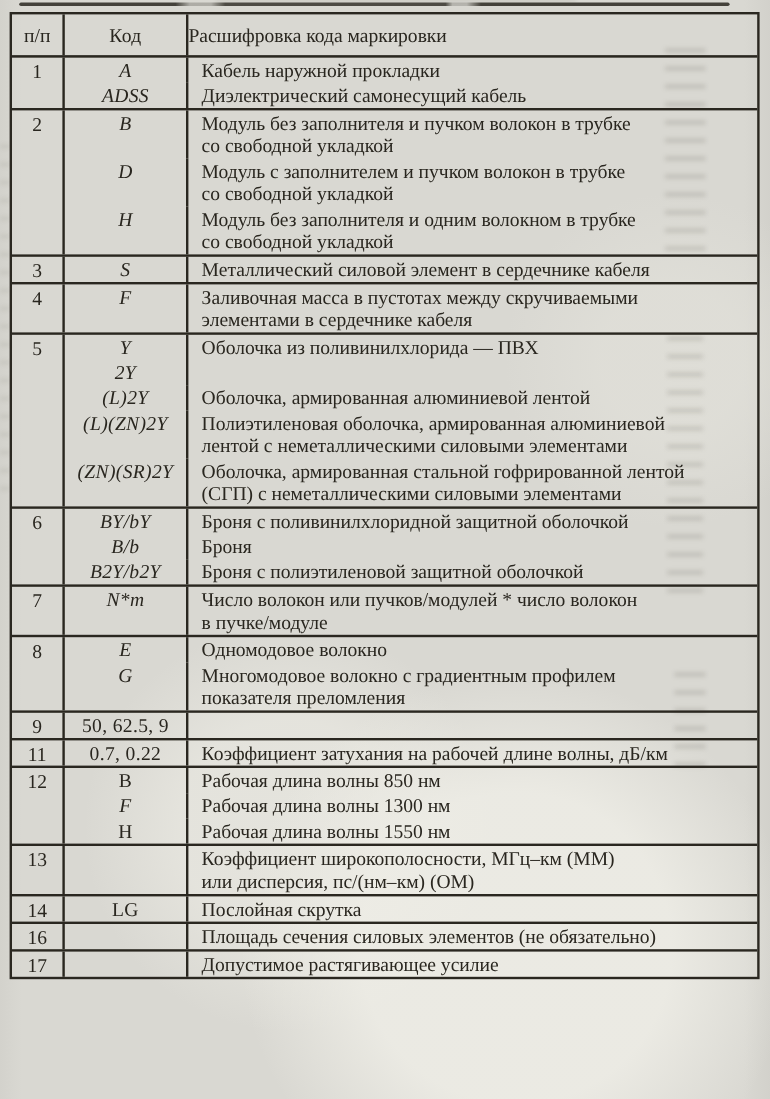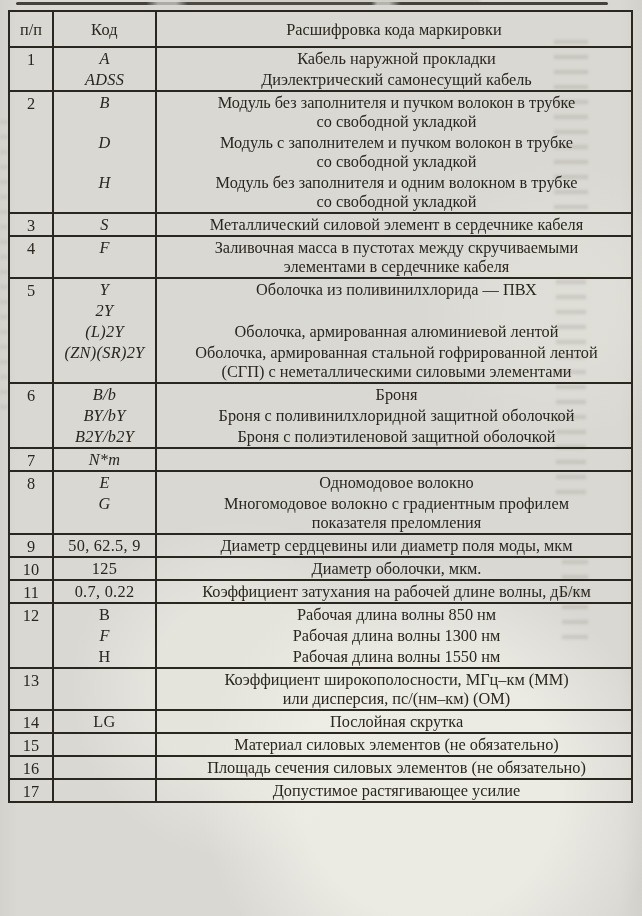--- a/index.html
+++ b/index.html
@@ -60,21 +60,20 @@
   .entry{display:grid;grid-template-columns:103px 1fr;}
   .entry-code{
     border-right:2px solid var(--ink);
     text-align:center;padding:1px 2px;
     letter-spacing:.3px;
   }
   .entry-code.italic{font-style:italic;}
   .entry-desc{
     padding:1px 6px 1px 11px;
     white-space:pre-line;
-    text-align:center;
   }
   .row.header .num-cell{padding:8px 0 7px;}
   .row.header .entry-code{padding:8px 0 7px;}
   .row.header .entry-desc{padding:8px 0 7px;white-space:normal;}
   .row.header{box-shadow:0 2px 0 rgba(42,39,32,.3);}
 </style>
 </head>
 <body>
 
 <div class="page">
@@ -166,55 +165,62 @@
 
   <div class="entry">
     <div class="entry-code italic">2Y</div>
   </div>
 
   <div class="entry">
     <div class="entry-code italic">(L)2Y</div>
     <div class="entry-desc">Оболочка, армированная алюминиевой лентой</div>
   </div>
 
+  <div class="entry">
+    <div class="entry-code italic">(L)(ZN)2Y</div>
+    <div class="entry-desc">Полиэтиленовая оболочка, армированная алюминиевой
+лентой с неметаллическими силовыми элементами</div>
+  </div>
 
 
   <div class="entry">
     <div class="entry-code italic">(ZN)(SR)2Y</div>
     <div class="entry-desc">Оболочка, армированная стальной гофрированной лентой
 (СГП) с неметаллическими силовыми элементами</div>
   </div>
 </div>
   </div>
 
   <div class="row">
     <div class="num-cell">6</div>
     <div class="entries">
   <div class="entry">
+    <div class="entry-code italic">BY/bY</div>
+    <div class="entry-desc">Броня с поливинилхлоридной защитной оболочкой</div>
+  </div>
+
+  <div class="entry">
     <div class="entry-code italic">B/b</div>
     <div class="entry-desc">Броня</div>
   </div>
 
   <div class="entry">
-    <div class="entry-code italic">BY/bY</div>
-    <div class="entry-desc">Броня с поливинилхлоридной защитной оболочкой</div>
-  </div>
-
-  <div class="entry">
     <div class="entry-code italic">B2Y/b2Y</div>
     <div class="entry-desc">Броня с полиэтиленовой защитной оболочкой</div>
   </div>
 </div>
   </div>
 
   <div class="row">
     <div class="num-cell">7</div>
     <div class="entries">
   <div class="entry">
     <div class="entry-code italic">N*m</div>
+    <div class="entry-desc">Число волокон или пучков/модулей * число волокон
+в пучке/модуле</div>
   </div>
 </div>
   </div>
 
   <div class="row">
     <div class="num-cell">8</div>
     <div class="entries">
   <div class="entry">
     <div class="entry-code italic">E</div>
     <div class="entry-desc">Одномодовое волокно</div>
@@ -226,34 +232,24 @@
 показателя преломления</div>
   </div>
 </div>
   </div>
 
   <div class="row">
     <div class="num-cell">9</div>
     <div class="entries">
   <div class="entry">
     <div class="entry-code">50, 62.5, 9</div>
-    <div class="entry-desc">Диаметр сердцевины или диаметр поля моды, мкм</div>
-  </div>
-</div>
-  </div>
-
-  <div class="row">
-    <div class="num-cell">10</div>
-    <div class="entries">
-  <div class="entry">
-    <div class="entry-code">125</div>
-    <div class="entry-desc">Диаметр оболочки, мкм.</div>
-  </div>
-</div>
-  </div>
+  </div>
+</div>
+  </div>
+
 
   <div class="row">
     <div class="num-cell">11</div>
     <div class="entries">
   <div class="entry">
     <div class="entry-code">0.7, 0.22</div>
     <div class="entry-desc">Коэффициент затухания на рабочей длине волны, дБ/км</div>
   </div>
 </div>
   </div>
@@ -292,29 +288,20 @@
   <div class="row">
     <div class="num-cell">14</div>
     <div class="entries">
   <div class="entry">
     <div class="entry-code">LG</div>
     <div class="entry-desc">Послойная скрутка</div>
   </div>
 </div>
   </div>
 
-  <div class="row">
-    <div class="num-cell">15</div>
-    <div class="entries">
-  <div class="entry">
-    <div class="entry-code"></div>
-    <div class="entry-desc">Материал силовых элементов (не обязательно)</div>
-  </div>
-</div>
-  </div>
 
   <div class="row">
     <div class="num-cell">16</div>
     <div class="entries">
   <div class="entry">
     <div class="entry-code"></div>
     <div class="entry-desc">Площадь сечения силовых элементов (не обязательно)</div>
   </div>
 </div>
   </div>

